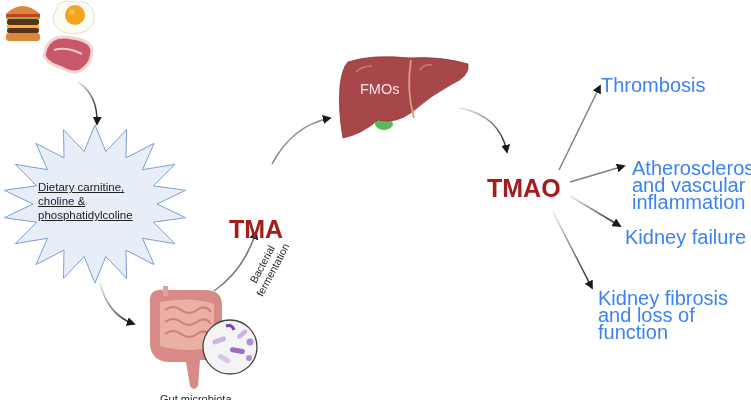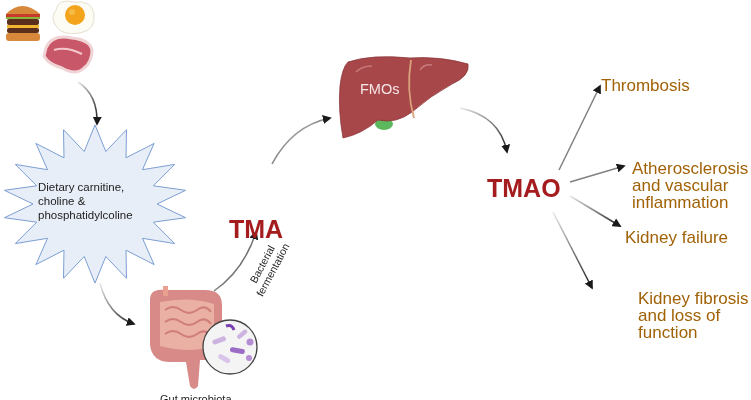--- a/index.html
+++ b/index.html
@@ -1,21 +1,21 @@
 <!DOCTYPE html>
 <html><head>
 <meta charset="utf-8">
 <style>
   html, body { margin:0; padding:0; background:#ffffff; }
   body { width:751px; height:400px; position:relative; overflow:hidden; font-family:"Liberation Sans", sans-serif; }
   svg.canvas { position:absolute; left:0; top:0; }
   .lbl { position:absolute; white-space:pre-line; }
   .dark { color:#222; font-size:11.5px; line-height:14px; }
   .big { color:#a51c1f; font-weight:bold; font-size:25px; }
-  .out { color:#a16207; font-size:17px; line-height:17px; }
+  .out { color:#3b82f6; font-size:20px; line-height:17px; }
   .fmo { color:#f6e6e6; font-size:14.5px; }
   .rot { color:#222; font-size:10.5px; line-height:12px; transform-origin:left top; transform:rotate(-62deg); text-align:center; }
 </style>
 </head>
 <body>
 
 <svg class="canvas" width="751" height="400" viewBox="0 0 751 400">
   <defs>
     <marker id="ah" viewBox="0 0 10 10" refX="8" refY="5" markerWidth="6" markerHeight="6" orient="auto-start-reverse">
       <path d="M0,0 L10,5 L0,10 z" fill="#1a1a1a"></path>
@@ -83,30 +83,30 @@
   </g>
 
   <path d="M460,108 Q500,116 507,152" stroke="url(#fadeA)" stroke-width="1.5" fill="none" marker-end="url(#ah)"></path>
 
   <path d="M559,170 L600,86" stroke="url(#fadeA)" stroke-width="1.5" fill="none" marker-end="url(#ah)"></path>
   <path d="M570,182 L624,166" stroke="url(#fadeA)" stroke-width="1.5" fill="none" marker-end="url(#ah)"></path>
   <path d="M570,196 L620,226" stroke="url(#fadeA)" stroke-width="1.5" fill="none" marker-end="url(#ah)"></path>
   <path d="M553,212 L592,288" stroke="url(#fadeA)" stroke-width="1.5" fill="none" marker-end="url(#ah)"></path>
 </svg>
 
-<div class="lbl dark" style="left:38px;top:180px;">Dietary carnitine,
+<div class="lbl dark" style="left:38px;top:180px;text-decoration:underline;">Dietary carnitine,
 choline &amp;
 phosphatidylcoline</div>
 <div class="lbl dark" style="left:160px;top:392px;font-size:11px;">Gut microbiota</div>
 <div class="lbl rot" style="left:243px;top:287px;">Bacterial
 fermentation</div>
 <div class="lbl big" style="left:229px;top:191px;margin-top:24px;">TMA</div>
 <div class="lbl fmo" style="left:360px;top:81px;">FMOs</div>
 <div class="lbl big" style="left:487px;top:174px;text-align:center;">TMAO</div>
 
 <div class="lbl out" style="left:601px;top:77px;">Thrombosis</div>
 <div class="lbl out" style="left:632px;top:160px;">Atherosclerosis
 and vascular
 inflammation</div>
 <div class="lbl out" style="left:625px;top:229px;">Kidney failure</div>
-<div class="lbl out" style="left:598px;top:290px;margin-left:40px;">Kidney fibrosis
+<div class="lbl out" style="left:598px;top:290px;">Kidney fibrosis
 and loss of
 function</div>
 
 </body></html>

